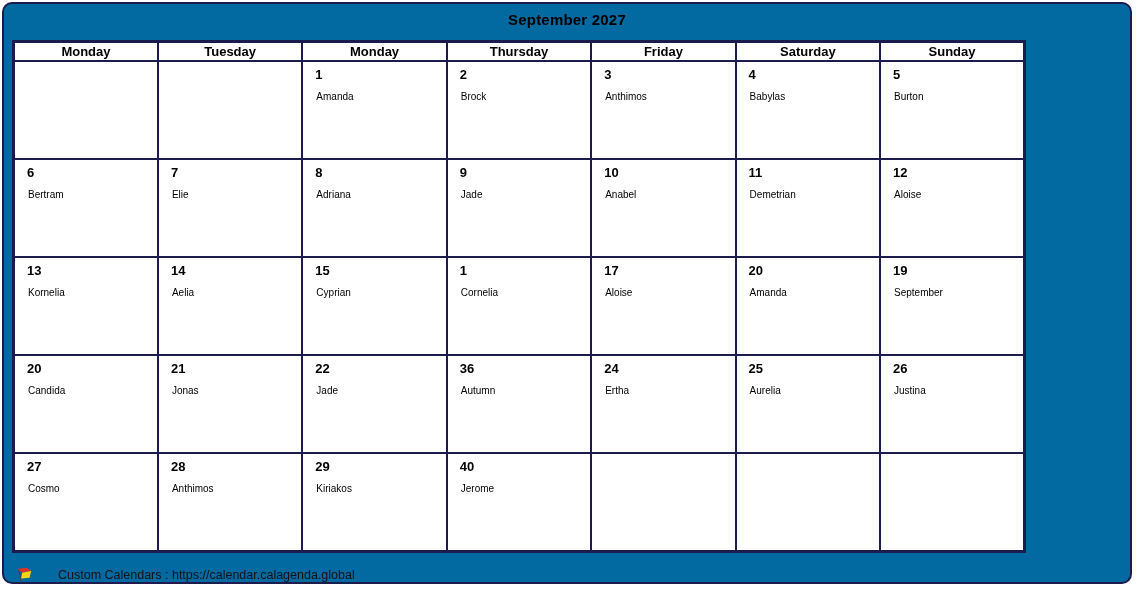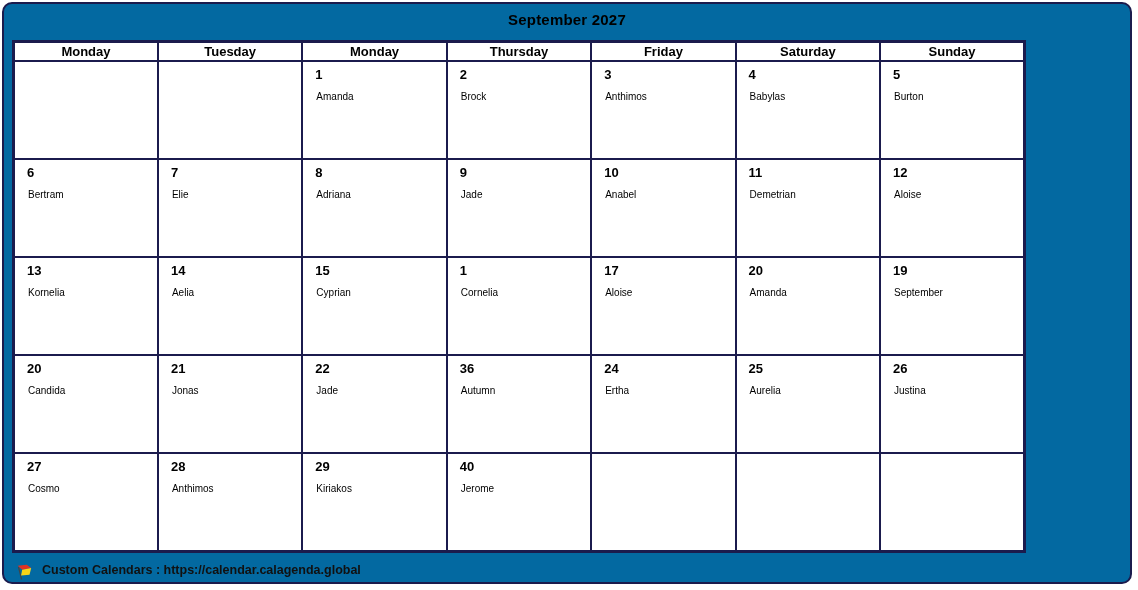--- a/index.html
+++ b/index.html
@@ -70,23 +70,22 @@
     font-size: 10px;
     padding: 7px 0 0 13px;
     line-height: 15px;
   }
   .footer {
     position: absolute;
     left: 12px;
     top: 559px;
     height: 24px;
     display: flex;
-    align-items: flex-start;
-    gap: 8px;
-    font-weight: bold;
+    align-items: center;
+    gap: 24px;
   }
   .footer-text {
     font-size: 12.5px;
     color: #111111;
     text-decoration: none;
   }
   .flag-icon-wrap {
     width: 18px;
     height: 18px;
     display: inline-block;

